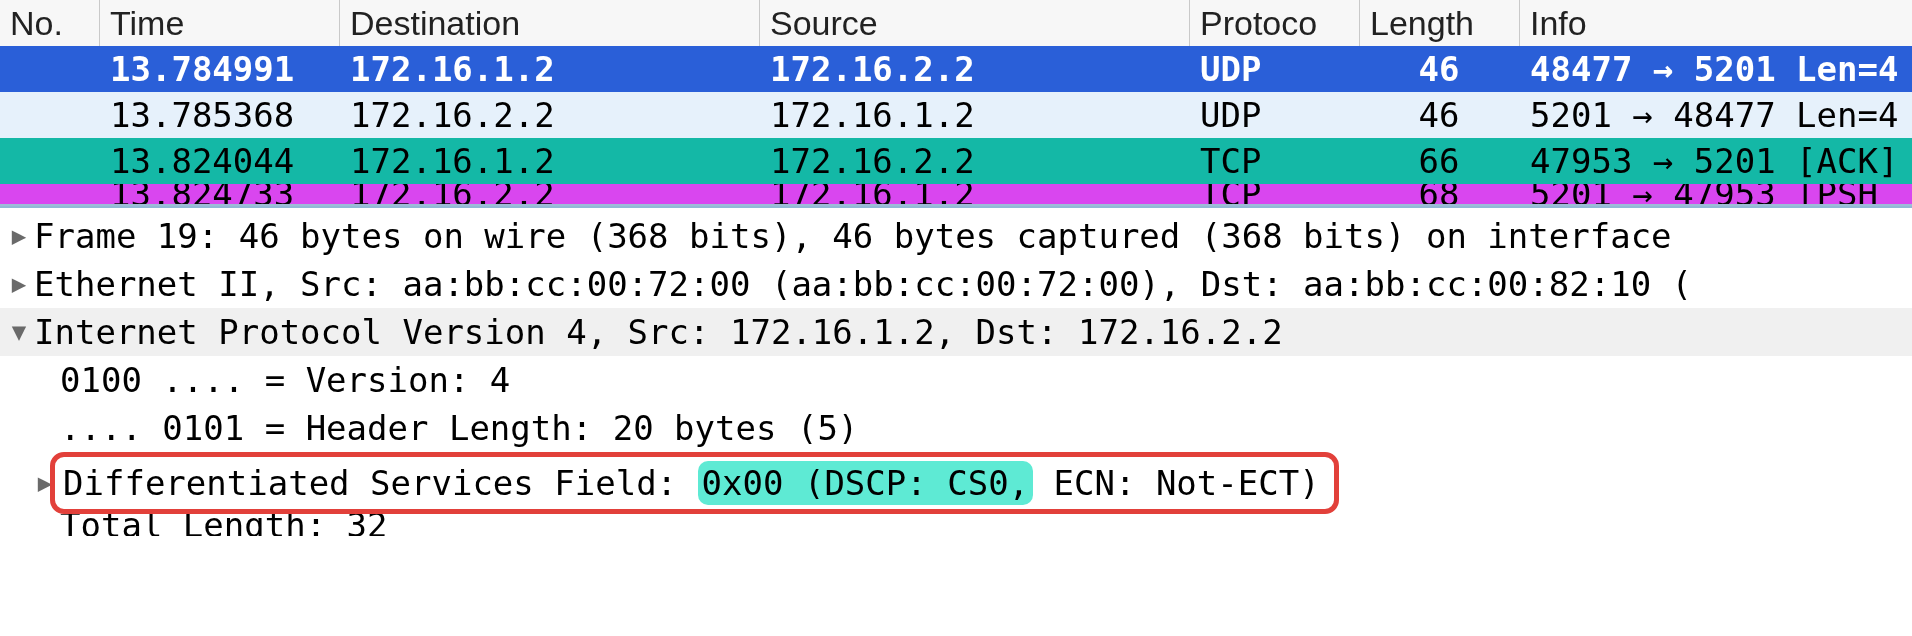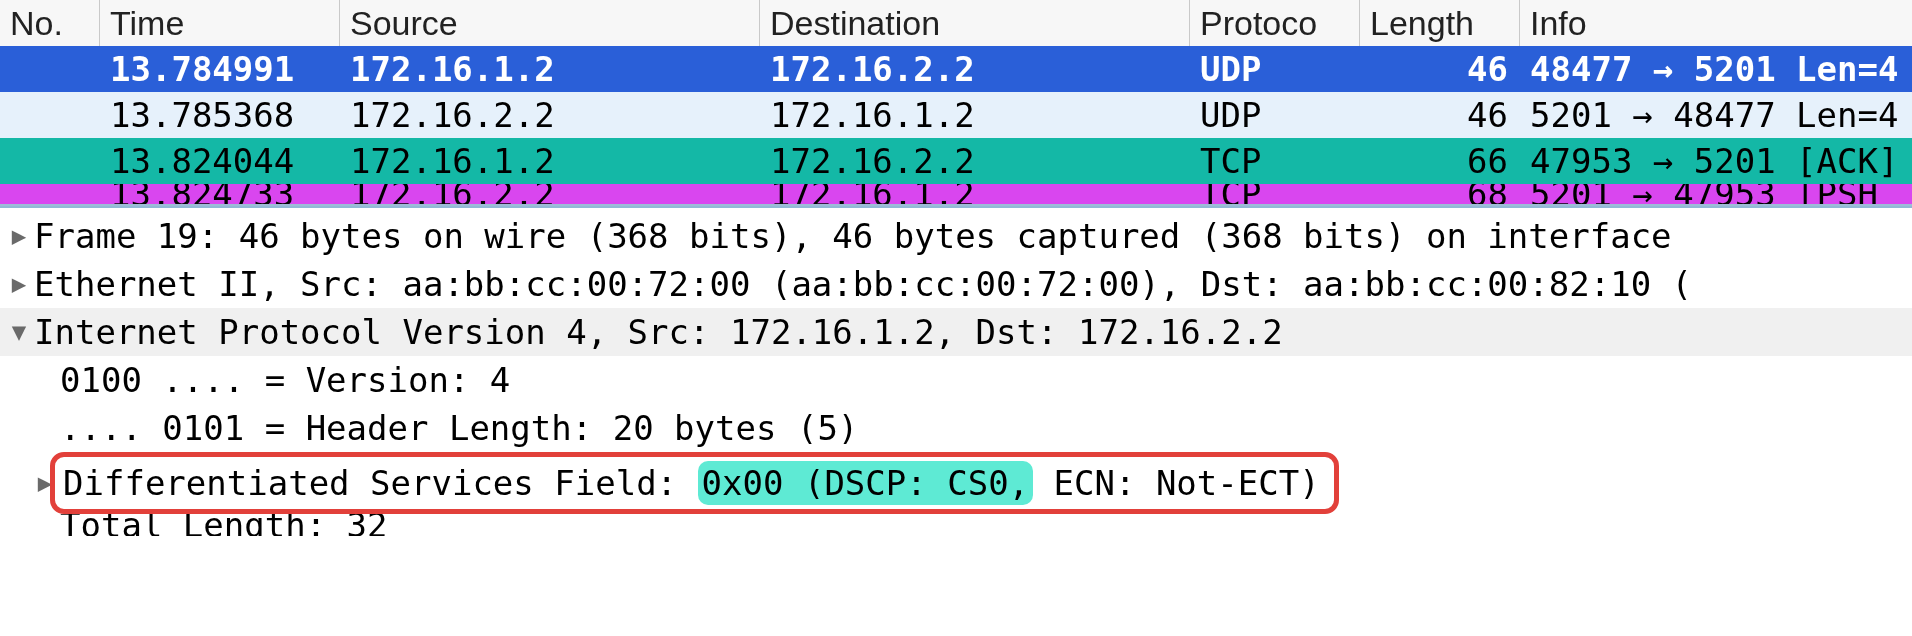--- a/index.html
+++ b/index.html
@@ -10,21 +10,21 @@
   .packet-list { border-bottom: 2px solid #92b8d6; font-size: 34px; }
   .headers, .row { display: grid; grid-template-columns: 100px 240px 420px 430px 170px 160px 1fr; align-items: center; height: 46px; }
   .headers { background: #f7f7f7; height: 46px; font-weight: 400; color: #222; }
   .headers .hcell { padding: 0 10px; border-right: 1px solid #c9c9c9; height: 100%; display: flex; align-items: center; white-space: nowrap; overflow: hidden; }
   .headers .hcell:first-child { border-left: none; }
   .headers .hcell:last-child { border-right: none; }
 
   .row { padding-left: 0; }
   .row .cell { padding: 0 10px; white-space: nowrap; overflow: hidden; font-family: Menlo, Consolas, "DejaVu Sans Mono", monospace; font-size: 34px; letter-spacing: 0px; }
   .row .cell.num { text-align: right; padding-right: 16px; position: relative; }
-  .row .cell.len { text-align: right; padding-right: 12px; }
+  .row .cell.len { text-align: center; padding-right: 12px; }
 
   .row.selected { background: #2a5fd8; color: #fff; font-weight: 700; }
   .row.selected .cell { font-weight: 700; }
   .row.r1 { background: #e6f1fb; }
   .row.r2 { background: #14b8a6; }
   .row.r3 { background: #d946ef; border-bottom: 2px solid #9dbdd7; }
 
   
   .row.cut { height: 22px; overflow: hidden; }
 
@@ -42,22 +42,22 @@
 </style>
 </head>
 <body>
 
 <div class="root">
 
   <div class="packet-list">
     <div class="headers">
       <div class="hcell">No.</div>
       <div class="hcell">Time</div>
+      <div class="hcell">Destination</div>
       <div class="hcell">Source</div>
-      <div class="hcell">Destination</div>
       <div class="hcell">Protoco</div>
       <div class="hcell">Length</div>
       <div class="hcell">Info</div>
     </div>
 
     <div class="row selected">
       <div class="cell num">
         
         <span></span>
       </div>

